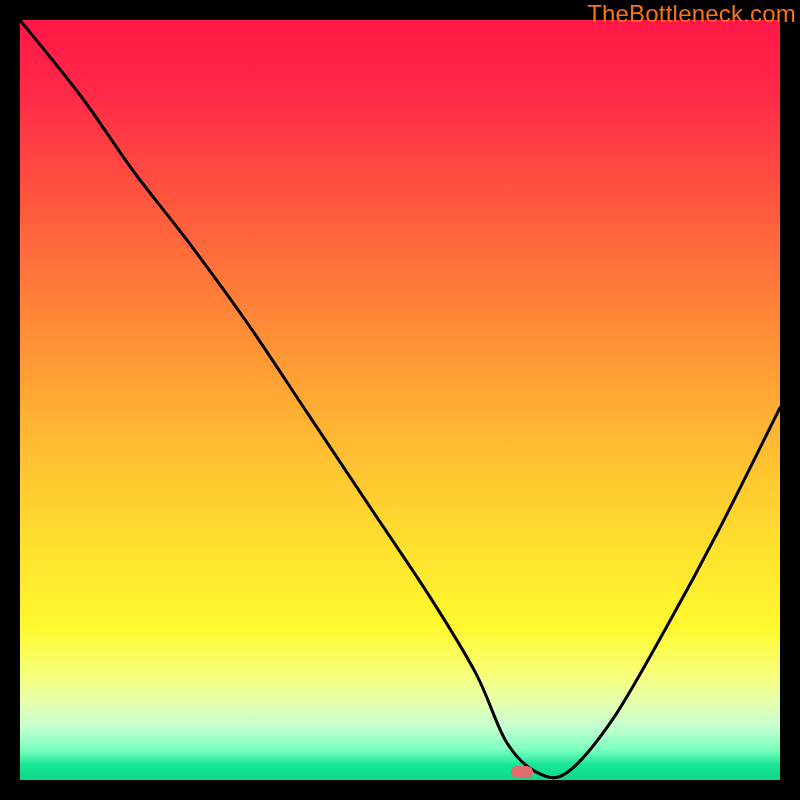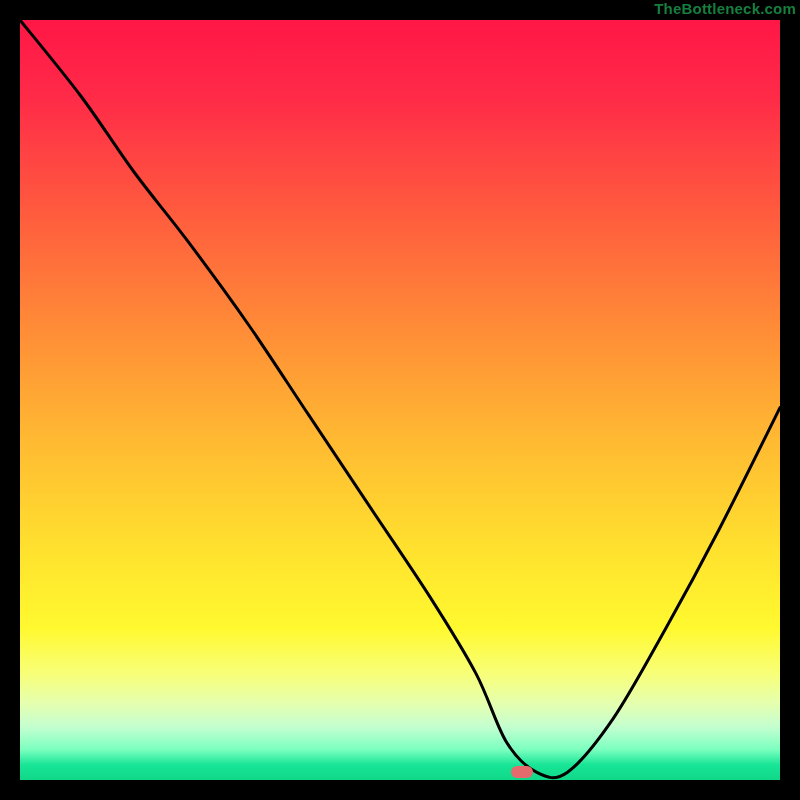--- a/index.html
+++ b/index.html
@@ -59,23 +59,23 @@
     position: absolute;
     width: 22px;
     height: 12px;
     background: #e56a6e;
     border-radius: 6px;
   }
   .watermark {
     position: absolute;
     top: 0px;
     right: 4px;
-    color: #15803d;
-    font-size: 15px;
-    font-weight: 700;
+    color: #f97316;
+    font-size: 24px;
+    font-weight: 400;
     letter-spacing: 0.2px;
     z-index: 10;
   }
 </style>
 </head>
 <body>
 
 <div class="watermark">TheBottleneck.com</div>
 
 <div class="frame">

